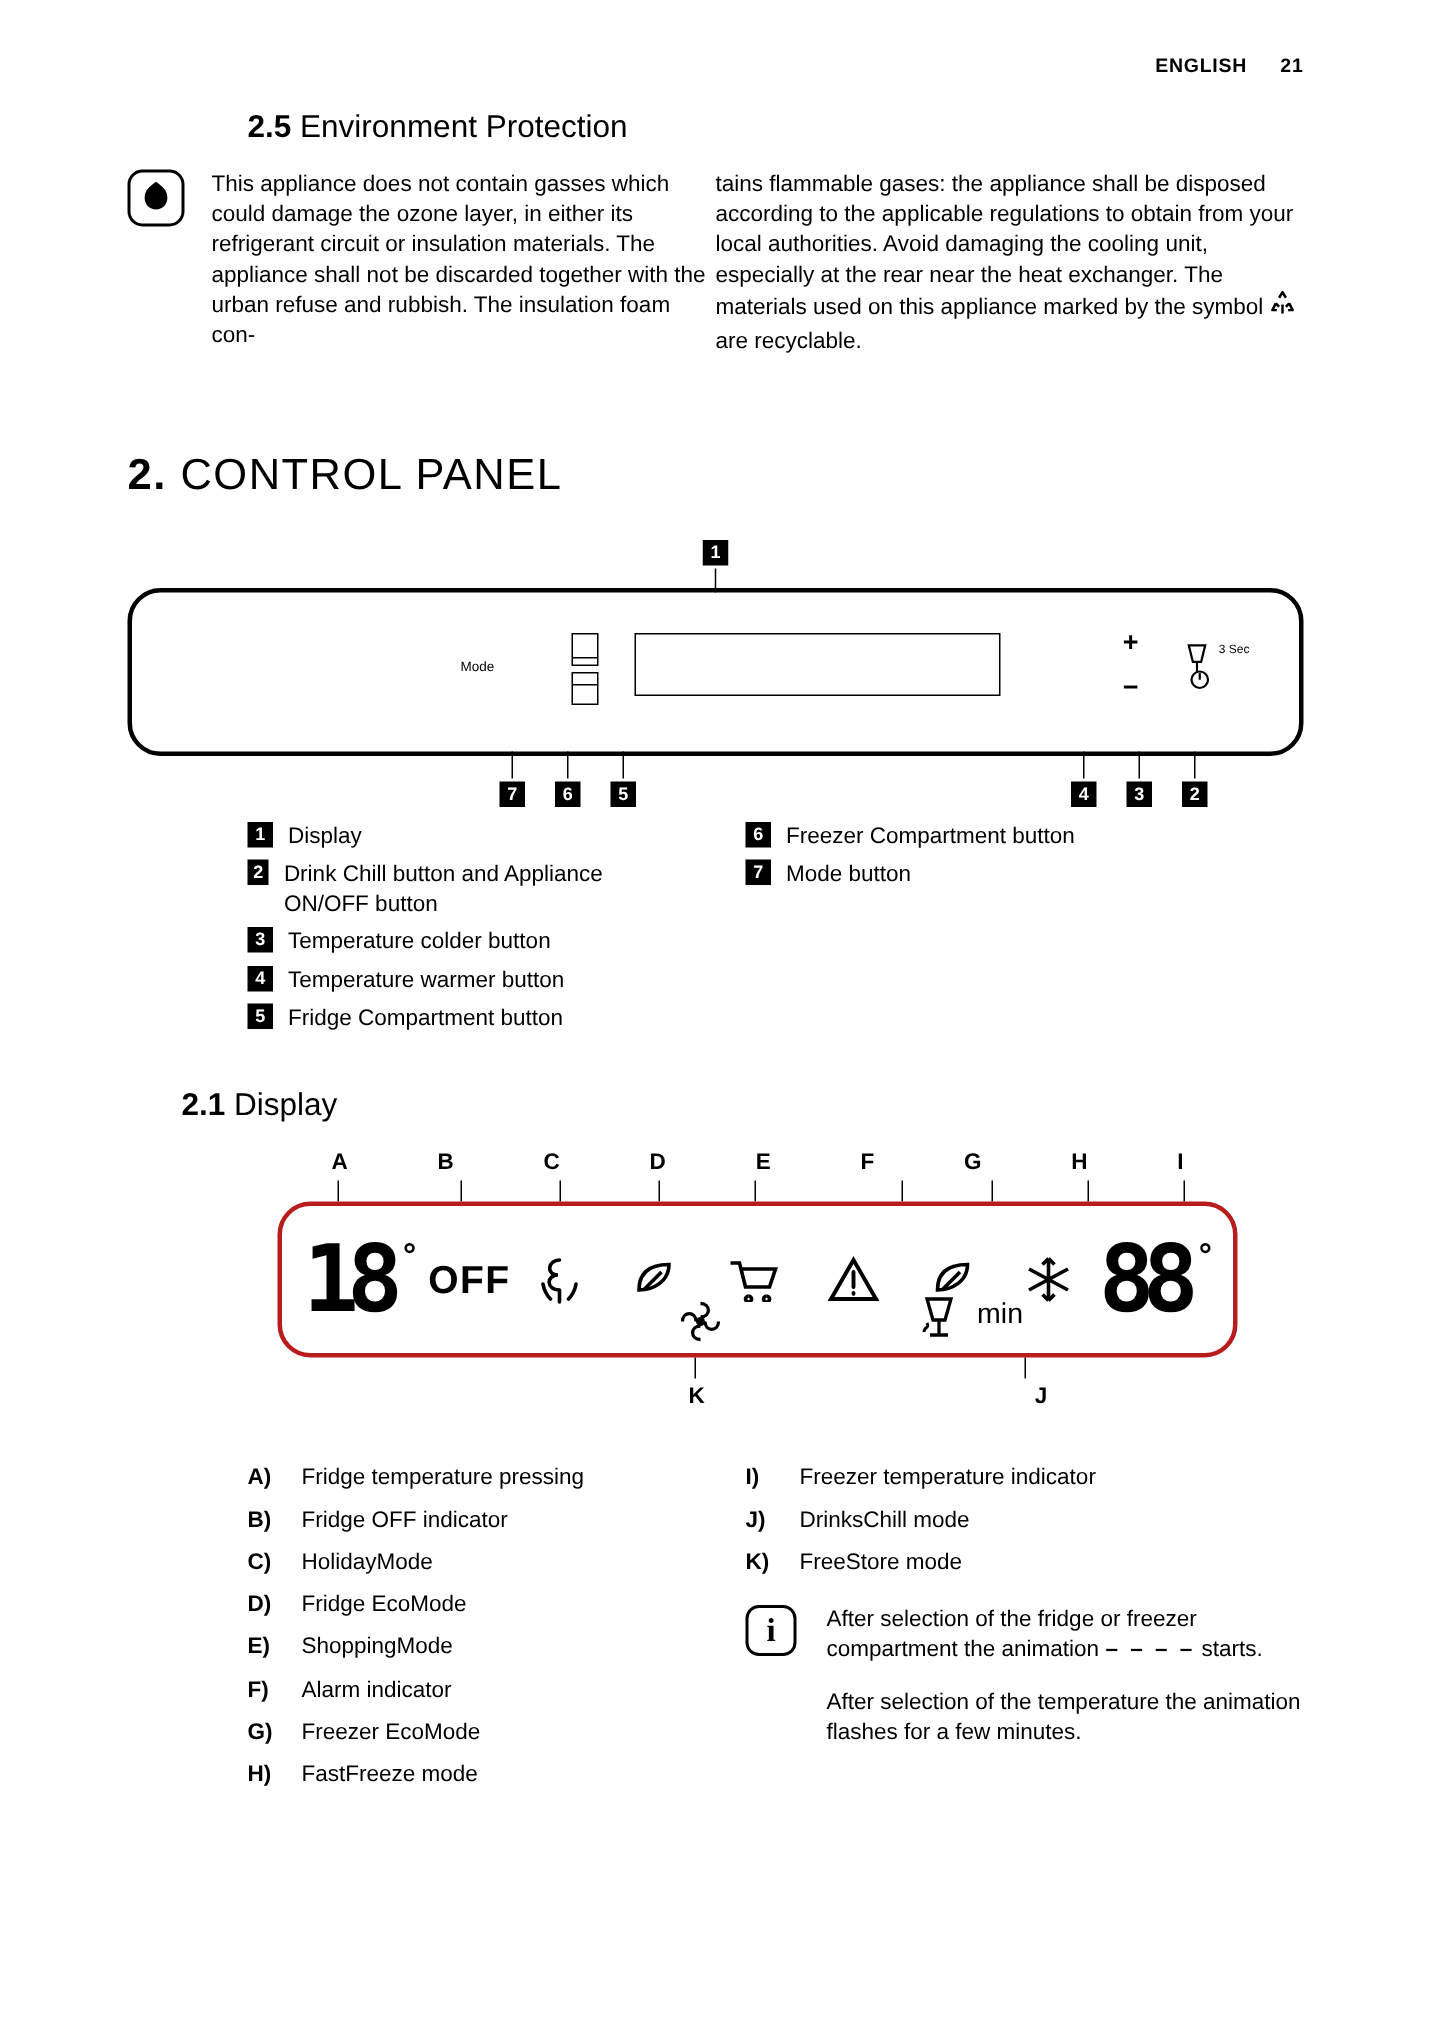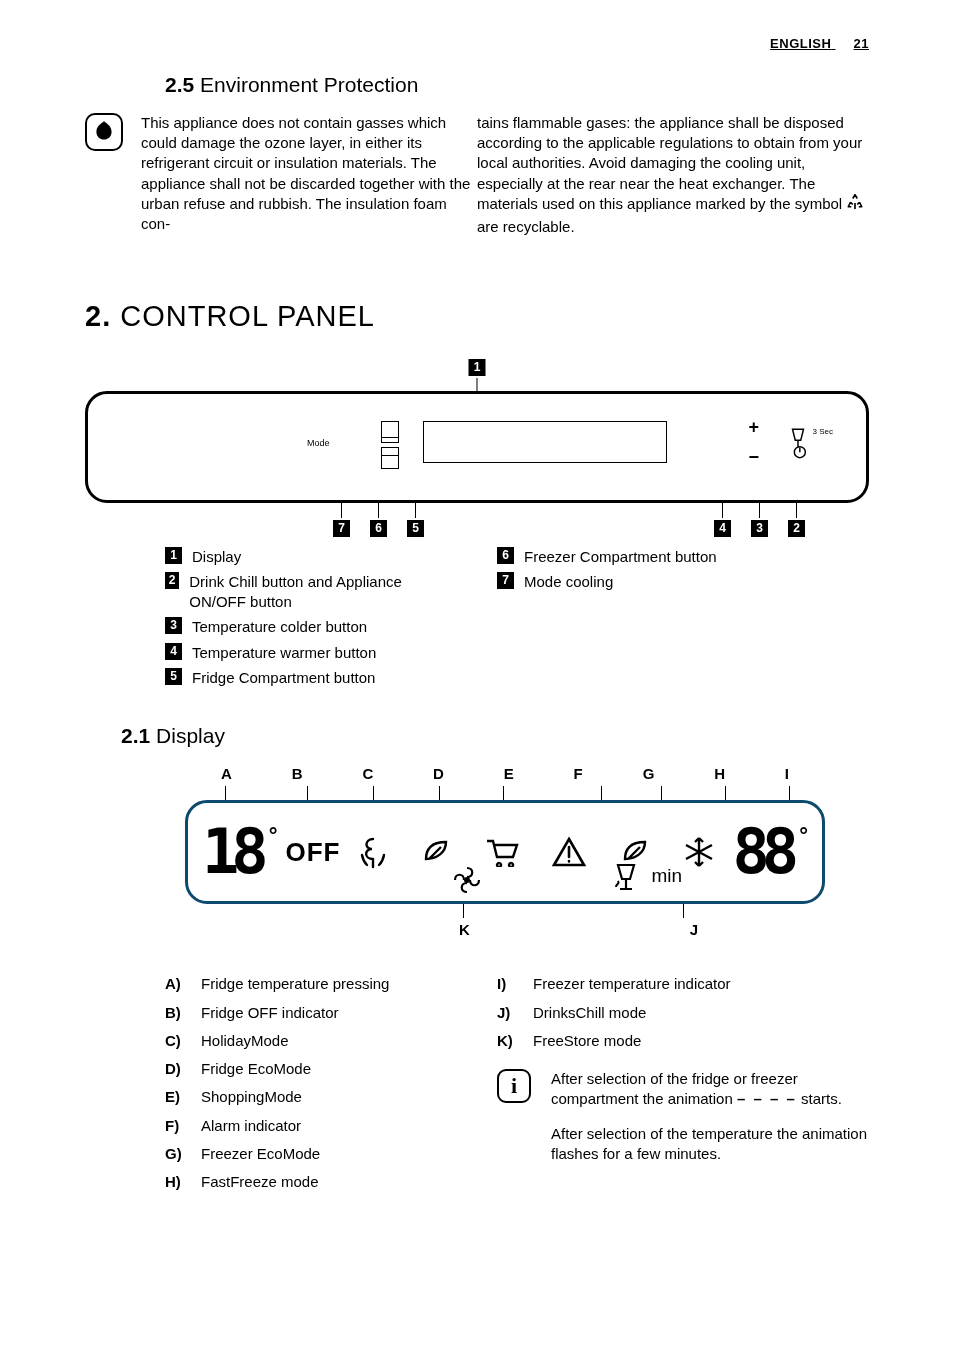--- a/index.html
+++ b/index.html
@@ -11,21 +11,20 @@
     width: 954px;
     padding: 35px 85px 60px 85px;
     line-height: 1.35;
   }
   .page-header {
     text-align: right;
     font-size: 13px;
     font-weight: bold;
     letter-spacing: 0.5px;
     margin-bottom: 18px;
-    text-decoration: underline;
   }
   .page-header .pn { margin-left: 18px; }
 
   h3.subsection {
     font-size: 21px;
     font-weight: normal;
     margin-bottom: 14px;
     margin-left: 80px;
   }
   h3.subsection .num { font-weight: bold; }
@@ -111,21 +110,21 @@
 
   h3.subsection.display { margin-left: 36px; font-size: 21px; }
 
   
   .disp-block { margin: 10px 0 34px 100px; }
   .disp-diagram { position: relative; width: 640px; }
   .letter-row { display: flex; justify-content: space-between; padding: 0 36px; font-weight: bold; font-size: 15px; margin-bottom: 2px; }
   .lead-row { position: relative; height: 14px; }
   .lead-row .lead, .lead-row2 .lead { position: absolute; width: 1px; background: #000; height: 14px; }
   .disp-frame {
-    border: 3px solid #0c4a6e; border-radius: 22px; height: 104px; position: relative;
+    border: 3px solid #b91c1c; border-radius: 22px; height: 104px; position: relative;
     display: flex; align-items: center; padding: 0 14px; gap: 8px;
     overflow: hidden;
   }
   .seg7 { font-family: monospace; font-size: 62px; font-weight: 900; letter-spacing: -8px; line-height: 1; }
   .deg { font-size: 22px; font-weight: bold; position: relative; top: -16px; }
   .off-txt { font-size: 26px; font-weight: 900; letter-spacing: 1px; }
   .disp-icons { display: flex; gap: 14px; align-items: center; flex: 1; justify-content: space-around; }
   .min-txt { font-size: 19px; font-weight: 400; position: absolute; right: 140px; bottom: 12px; }
   .lead-row2 { position: relative; height: 14px; }
   .letter-row2 { display: flex; gap: 220px; padding-left: 274px; font-weight: bold; font-size: 15px; margin-top: 2px; }
@@ -265,21 +264,21 @@
         <span class="legend-text">Fridge Compartment button</span>
       </div>
   </div>
   <div class="legend-col col-right">
     <div class="legend-item">
         <span class="numbox">6</span>
         <span class="legend-text">Freezer Compartment button</span>
       </div>
     <div class="legend-item">
         <span class="numbox">7</span>
-        <span class="legend-text">Mode cooling</span>
+        <span class="legend-text">Mode button</span>
       </div>
   </div>
 </div>
 
 <h3 class="subsection display">
   <span class="num">2.1</span>
   <span>Display</span>
 </h3>
 
 <div class="disp-block">

